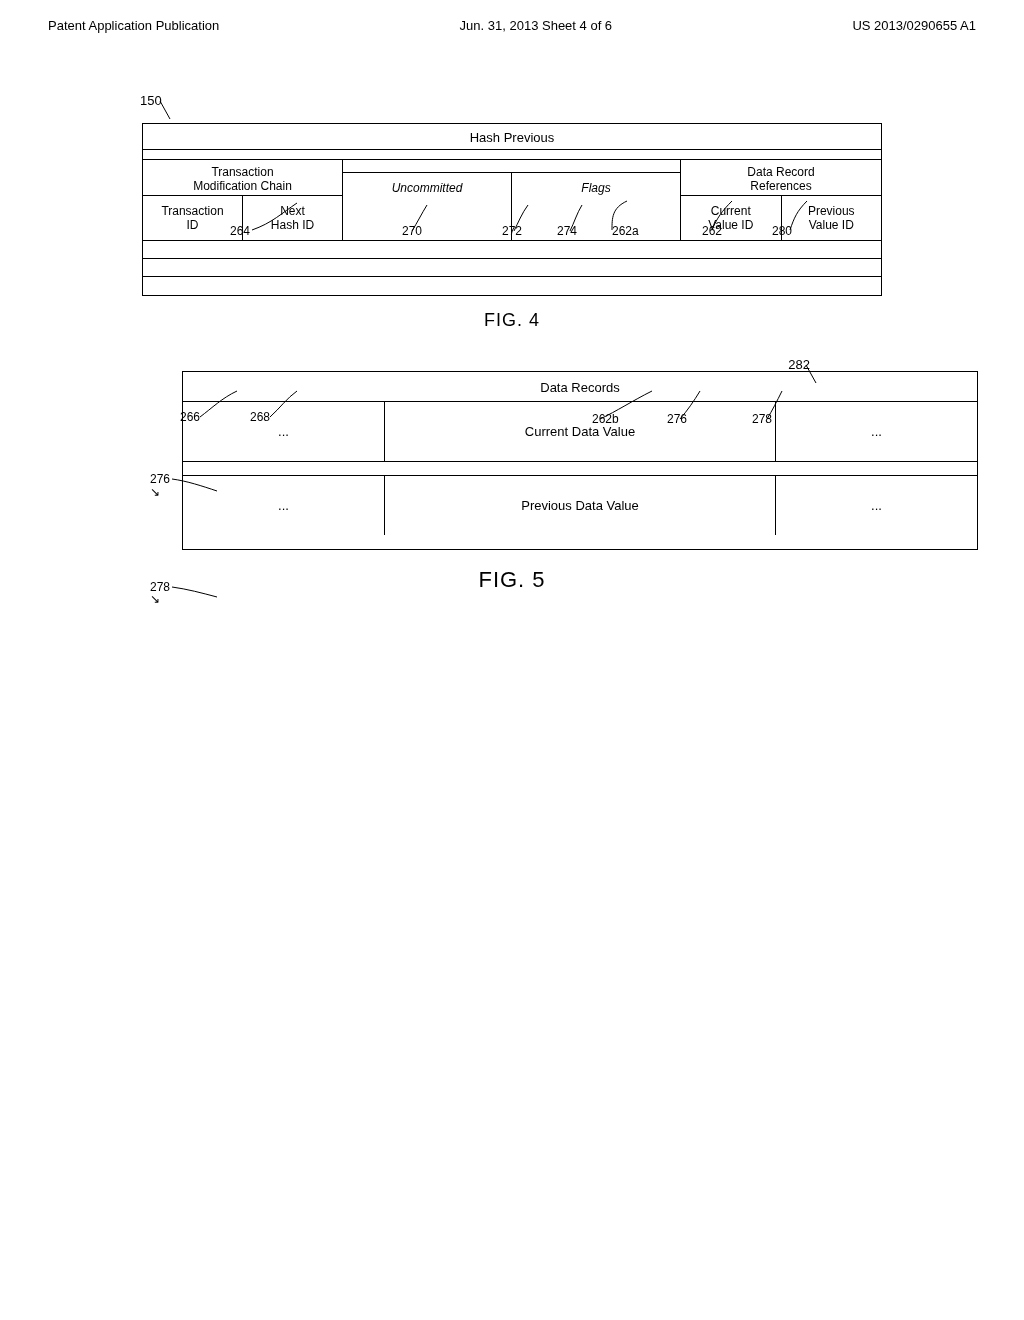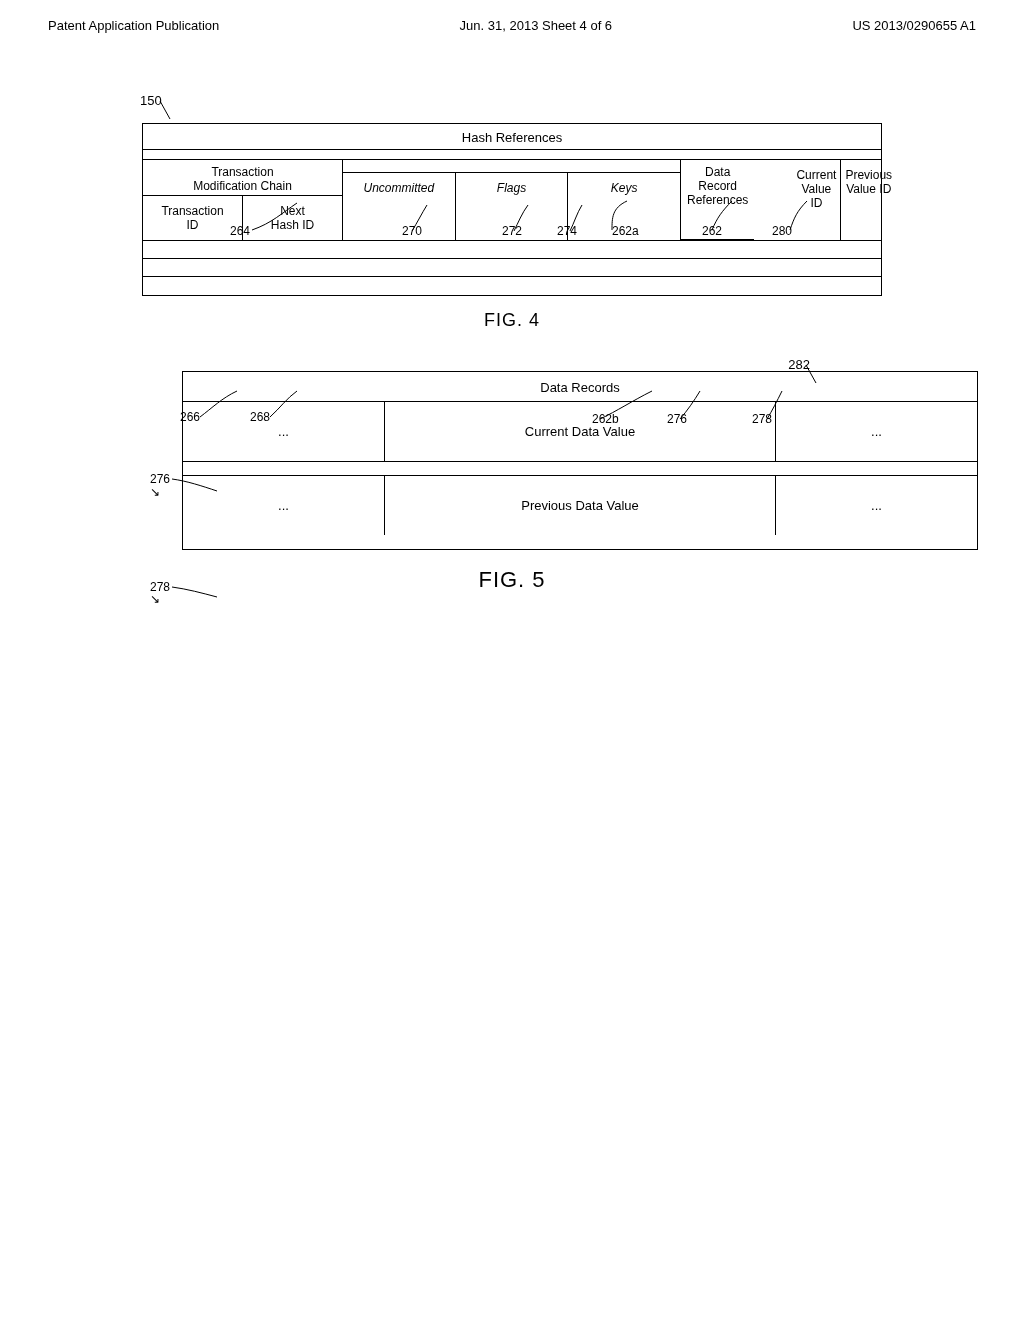--- a/index.html
+++ b/index.html
@@ -131,21 +131,21 @@
 
     .middle-cell:last-child {
       border-right: none;
     }
 
     
     .drc-box {
       width: 200px;
       flex-shrink: 0;
       display: flex;
-      gap: 38px;
+      flex-direction: column;
     }
 
     .drc-title {
       text-align: center;
       font-size: 12px;
       padding: 5px 6px 2px 6px;
       border-bottom: 1px solid #000;
     }
 
     .drc-cells {
@@ -259,41 +259,40 @@
     <div style="position:absolute; top:-30px; left:18px; font-size:13px;">
       <span>150</span>
       <svg style="position:absolute; left:20px; top:8px; overflow:visible;" width="30" height="30">
         <path d="M 0 0 L 10 18" stroke="#000" stroke-width="1" fill="none"></path>
       </svg>
     </div>
 
     <div class="box-260">
 
       <div class="hash-dir-header">
-        <span>Hash References</span>
+        <span>Hash Previous</span>
       </div>
 
       <div class="separator-line"></div>
 
       <div class="inner-row">
 
         <div class="tmc-box">
           <div class="tmc-title">Transaction<br>Modification Chain</div>
           <div class="tmc-cells">
             <div class="tmc-cell">Transaction<br>ID</div>
             <div class="tmc-cell">Next<br>Hash ID</div>
           </div>
         </div>
 
         <div class="middle-section">
           <div class="middle-spacer"></div>
           <div class="middle-cells">
             <div class="middle-cell">Uncommitted</div>
             <div class="middle-cell">Flags</div>
-            <div class="middle-cell">Keys</div>
           </div>
         </div>
 
         <div class="drc-box">
           <div class="drc-title">Data Record<br>References</div>
           <div class="drc-cells">
             <div class="drc-cell">Current<br>Value ID</div>
             <div class="drc-cell">Previous<br>Value ID</div>
           </div>
         </div>

